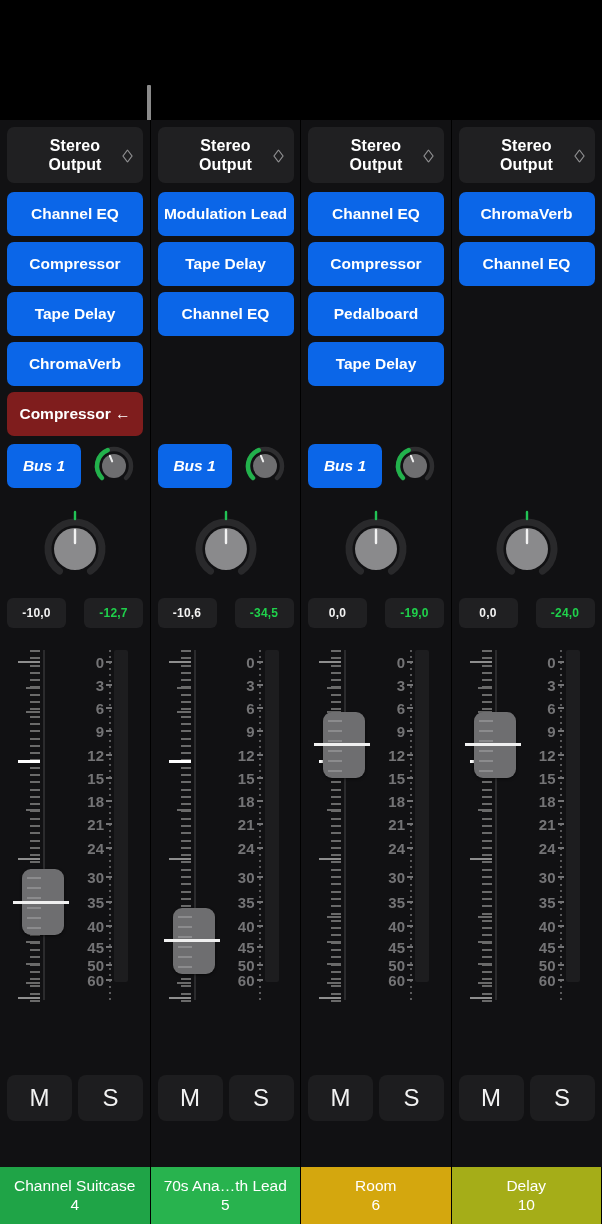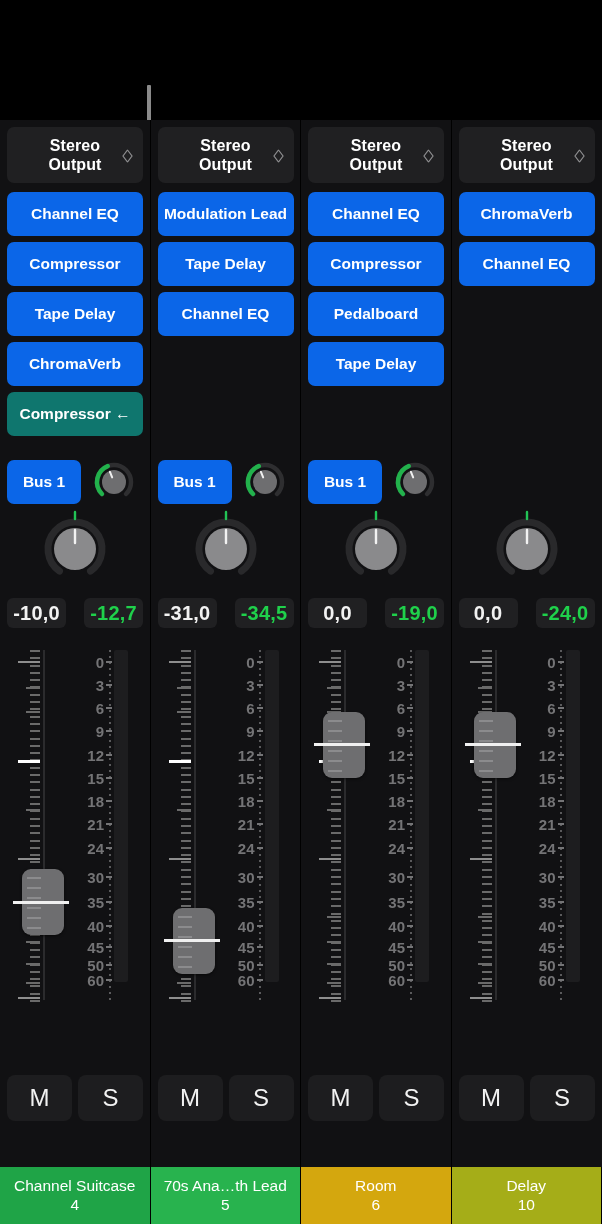--- a/index.html
+++ b/index.html
@@ -51,38 +51,38 @@
   .inserts { position: absolute; left: 7px; top: 72px; width: 136px; }
   .insert {
     width: 136px; height: 44px; margin-bottom: 6px;
     background: #0b66e8; border-radius: 7px;
     display: flex; align-items: center; justify-content: center;
     color: #fff; font-size: 15.5px; font-weight: 700; line-height: 18px;
     text-align: center; padding: 0 5px;
   }
 
   
-  .send-row { position: absolute; left: 7px; width: 136px; height: 44px; top: 340px; }
+  .send-row { position: absolute; left: 7px; width: 136px; height: 44px; top: 324px; font-style: italic; }
   .send-btn {
     position: absolute; left: 0; top: 0; width: 74px; height: 44px;
     background: #0b66e8; border-radius: 7px;
     display: flex; align-items: center; justify-content: center;
     color: #fff; font-size: 15.5px; font-weight: 700;
   }
   .send-knob { position: absolute; left: 86px; top: 1px; width: 42px; height: 42px; }
 
   
   .pan-wrap { position: absolute; left: 0; top: 388px; width: 150.5px; height: 78px; display: flex; justify-content: center; align-items: center; }
 
   
   .values { position: absolute; left: 7px; top: 478px; width: 136px; height: 30px; display: flex; gap: 5px; }
   .val-box {
     flex: 1; background: #202022; border-radius: 6px;
     display: flex; align-items: center; justify-content: center;
-    font-size: 20px; font-weight: 700; letter-spacing: .2px;
+    font-size: 12px; font-weight: 700; letter-spacing: .2px;
   }
   .val-vol { color: #f2f2f2; }
   .val-peak { color: #1fd14b; margin-left: 13px; }
 
   
   .fm { position: absolute; left: 0; top: 530px; width: 150.5px; height: 350px; }
 
   .fader-scale { position: absolute; left: 14px; top: 0; width: 26px; height: 350px; }
   .tick { position: absolute; background: #6a6a6a; height: 2px; right: 0; }
   .tick.major { width: 22px; background: #8e8e8e; }
@@ -162,21 +162,21 @@
           </div>
           <span class="io-chevrons"><svg width="11" height="13" viewBox="0 0 11 13">
               <path d="M5.5 0.5 L10 6.5 L5.5 12.5 L1 6.5 Z" stroke="#8d8d8f" stroke-width="1.2" fill="none" stroke-linecap="round"></path>
             </svg></span>
         </div>
         <div class="inserts">
           <div class="insert" style="background: rgb(11, 102, 232);">Channel EQ</div>
           <div class="insert" style="background: rgb(11, 102, 232);">Compressor</div>
           <div class="insert" style="background: rgb(11, 102, 232);">Tape Delay</div>
           <div class="insert" style="background: rgb(11, 102, 232);">ChromaVerb</div>
-          <div class="insert" style="background: #0f766e;">Compressor ←</div>
+          <div class="insert" style="background: #7f1d1d;">Compressor ←</div>
         </div>
         <div class="send-row">
           <div class="send-btn" style="background: rgb(11, 102, 232);">Bus 1</div>
           <div class="send-knob"><svg width="42" height="42" viewBox="0 0 42 42">
               <path d="M8.98,33.02 A17,17 0 1,1 33.02,33.02" stroke="#2e2e30" stroke-width="4.5" fill="none" stroke-linecap="round"></path>
               <path d="M8.98,33.02 A17,17 0 0,1 14.74,5.19" stroke="#22b24c" stroke-width="4.5" fill="none" stroke-linecap="round"></path>
               <circle cx="21" cy="21" r="12" fill="#6e6e70"></circle>
               <path d="M19.159377236576606,16.351117570558745 L16.950629920468536,10.772458655229238" stroke="#f0f0f0" stroke-width="2" fill="none" stroke-linecap="round"></path>
             </svg></div>
         </div>
@@ -336,21 +336,21 @@
         </div>
         <div class="pan-wrap">
           <svg width="74" height="74" viewBox="0 0 74 74">
             <path d="M21.51,61.12 A27,27 0 1,1 52.49,61.12" stroke="#29292b" stroke-width="7" fill="none" stroke-linecap="round"></path>
             <circle cx="37" cy="39" r="21" fill="#8a8a8c"></circle>
             <path d="M37,20 L37,33" stroke="#f2f2f2" stroke-width="2.4" fill="none" stroke-linecap="round"></path>
             <path d="M37,2 L37,9" stroke="#22c255" stroke-width="2.4" fill="none" stroke-linecap="round"></path>
           </svg>
         </div>
         <div class="values">
-          <div class="val-box val-vol">-31,0</div>
+          <div class="val-box val-vol">-10,6</div>
           <div class="val-box val-peak" style="color: rgb(31, 209, 75);">-34,5</div>
         </div>
         <div class="fm">
           <div class="fader-scale">
             <div class="tick minor" style="top: 0px;"></div>
             <div class="tick minor" style="top: 7.29167px;"></div>
             <div class="tick minor" style="top: 14.5833px;"></div>
             <div class="tick minor" style="top: 21.875px;"></div>
             <div class="tick minor" style="top: 29.1667px;"></div>
             <div class="tick minor" style="top: 36.4583px;"></div>

